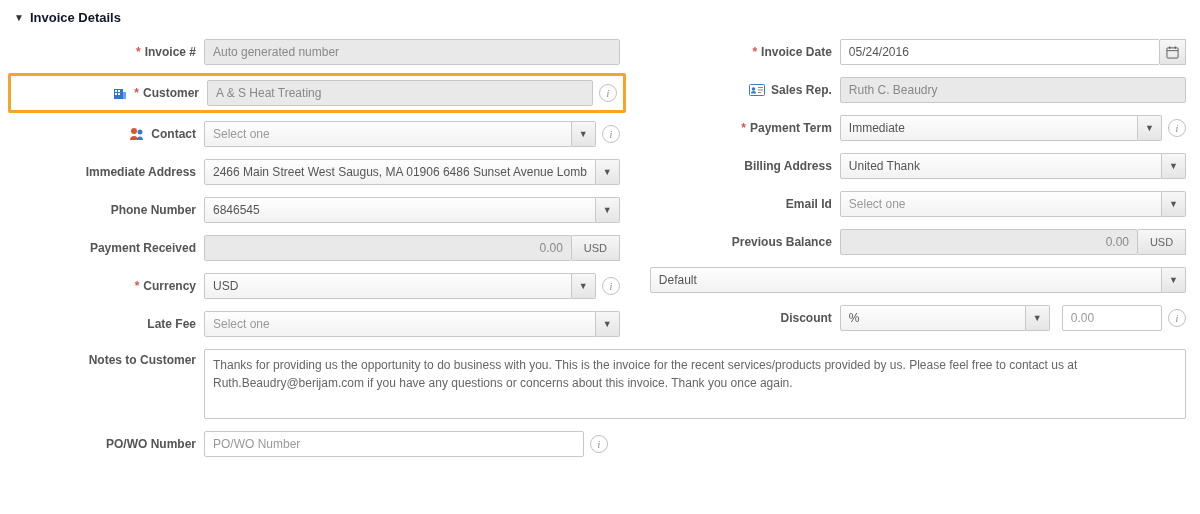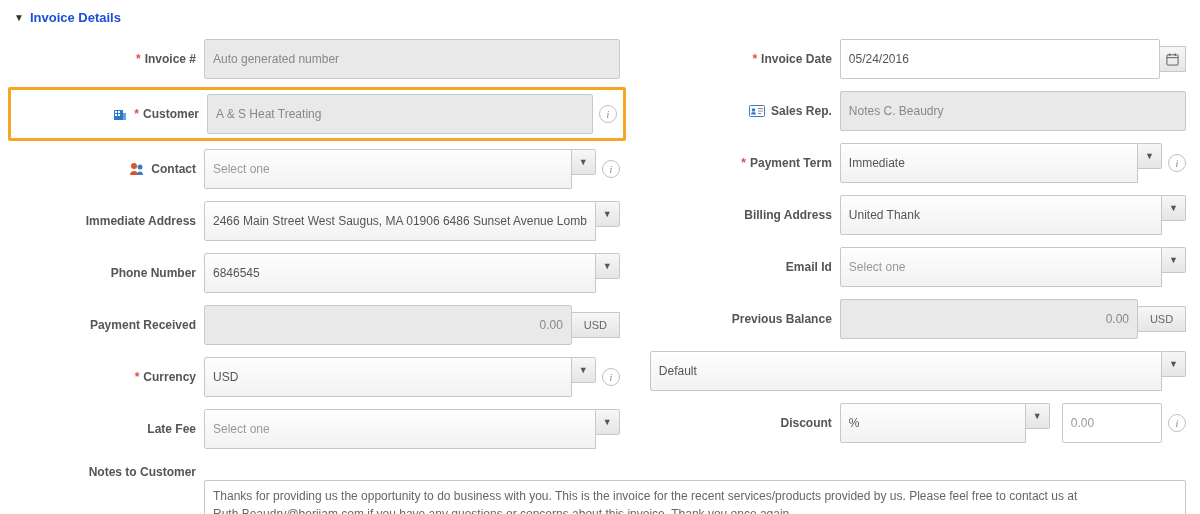--- a/index.html
+++ b/index.html
@@ -15,21 +15,21 @@
     display: flex;
     align-items: center;
     gap: 6px;
     margin-bottom: 14px;
   }
   .section-header .chev {
     font-size: 10px;
     color: #333;
   }
   .section-header .title {
-    color: #1d4ed8;
+    color: #0f172a;
     font-weight: bold;
     font-size: 13px;
   }
   .form-grid {
     display: grid;
     grid-template-columns: 1fr 1fr;
     column-gap: 30px;
   }
   .row {
     display: flex;
@@ -50,21 +50,21 @@
   }
   .label-cell .req { color: #d9534f; font-weight: bold; }
   .input-cell {
     flex: 1;
     display: flex;
     align-items: center;
   }
   .txt, .sel, .num, .ta {
     border: 1px solid #c8c8c8;
     background: linear-gradient(#fefefe,#f2f2f2);
-    height: 40px;
+    height: 26px;
     padding: 0 8px;
     font-size: 12px;
     color: #555;
     border-radius: 2px;
     display: flex;
     align-items: center;
   }
   .txt.readonly, .num.readonly {
     background: #e9e9e9;
     color: #888;
@@ -138,21 +138,20 @@
   .highlight-box .row { margin-bottom: 0; }
   .ta {
     height: auto;
     min-height: 70px;
     padding: 6px 8px;
     align-items: flex-start;
     background: #fff;
     color: #666;
     line-height: 1.5;
     overflow: hidden;
-    margin-top: 19px;
   }
   .full-row { grid-column: 1 / -1; }
   .num-right { justify-content: flex-end; }
   .placeholder { color: #999; }
   .cal-btn {
     width: 26px;
     height: 26px;
     border: 1px solid #c8c8c8;
     border-left: none;
     background: linear-gradient(#f7f7f7,#e5e5e5);
@@ -323,21 +322,21 @@
               <circle cx="4.5" cy="5" r="1.8" fill="#3a7bc8"></circle>
               <path d="M2 9.5c0-1.7 1.2-2.4 2.5-2.4s2.5 .7 2.5 2.4" fill="#3a7bc8"></path>
               <line x1="9" y1="3.5" x2="14" y2="3.5" stroke="#888"></line>
               <line x1="9" y1="6" x2="14" y2="6" stroke="#888"></line>
               <line x1="9" y1="8.5" x2="12" y2="8.5" stroke="#888"></line>
             </svg>
         </span>
         <span>Sales Rep.</span>
       </div>
       <div class="input-cell">
-        <div class="txt readonly">Notes C. Beaudry</div>
+        <div class="txt readonly">Ruth C. Beaudry</div>
       </div>
     </div>
 
     <div class="row">
       <div class="label-cell">
         <span class="req">*</span>
           <span>Payment Term</span>
       </div>
       <div class="input-cell">
         <div class="sel-wrap">

